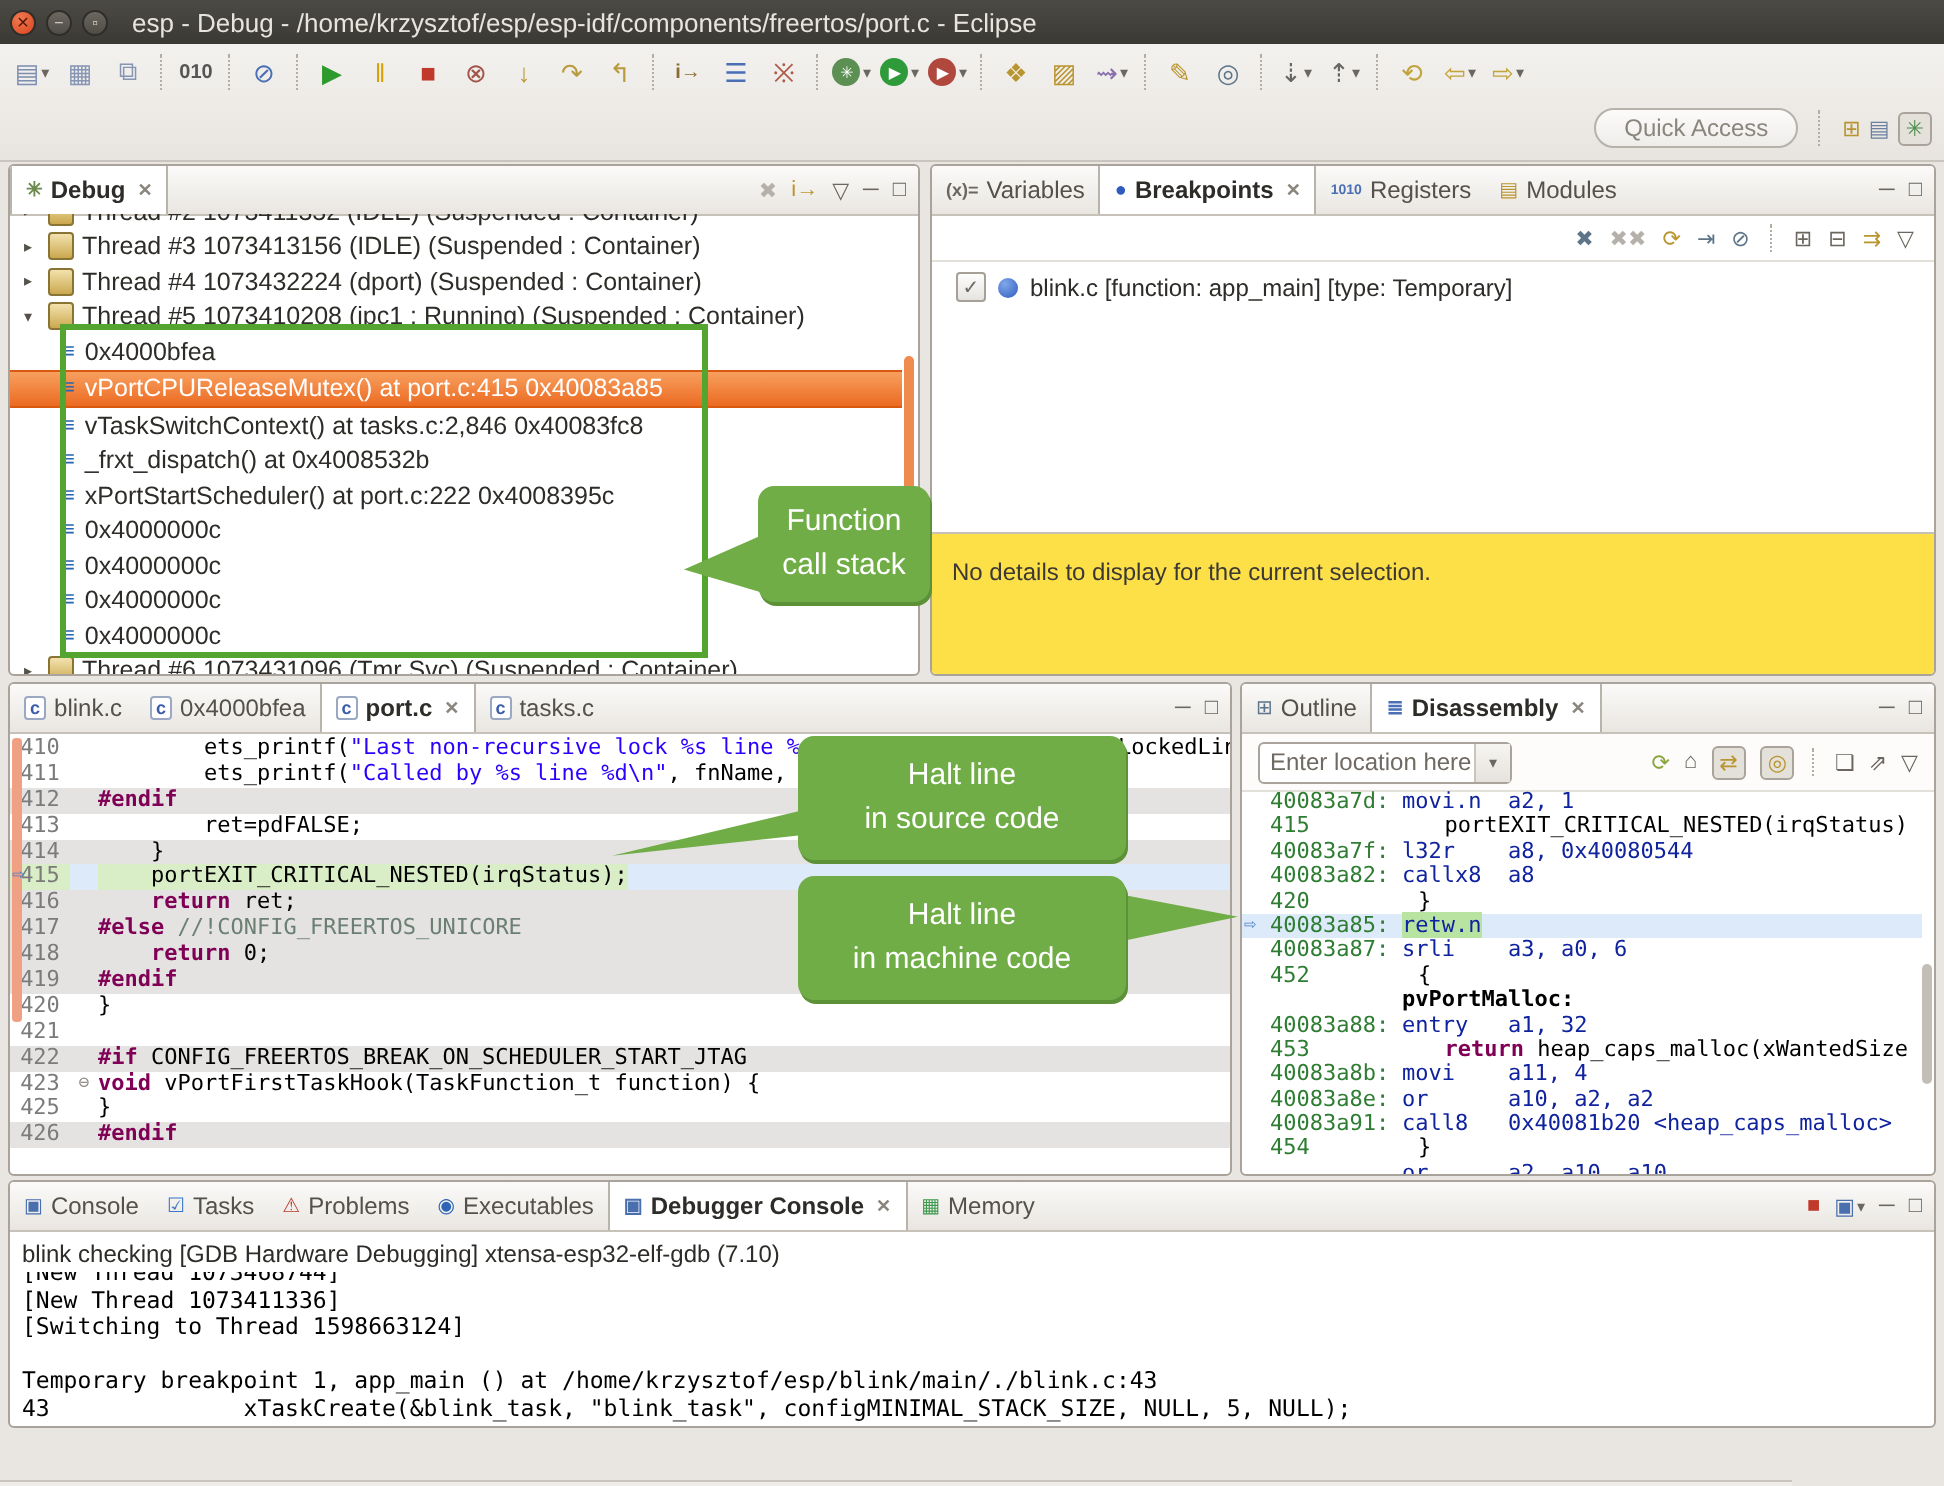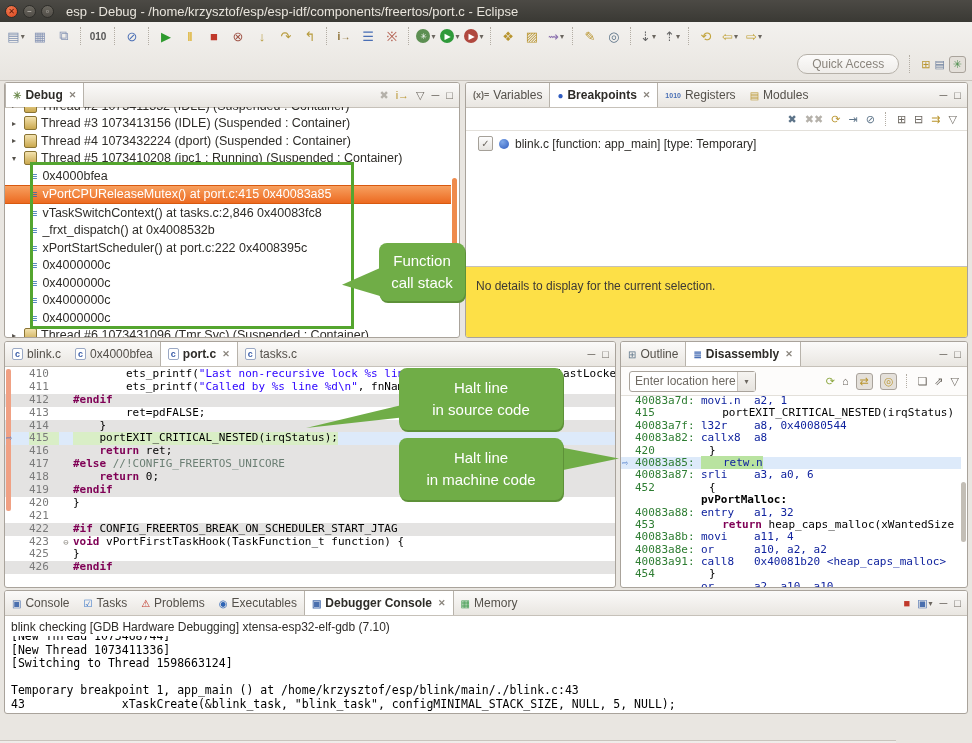--- a/index.html
+++ b/index.html
@@ -67,21 +67,21 @@
   .bpdot{width:10px;height:10px;border-radius:50%;background:radial-gradient(circle at 35% 30%,#7fa8e8,#2f5bbf);
          display:inline-block;}
   .bp-details{position:absolute;left:0;right:0;bottom:0;top:183px;background:#fde047;border-top:1px solid #c5c0b8;
               font-size:12px;color:#3c3935;padding:12px 0 0 10px;}
   
   #code{position:absolute;left:0;top:24px;right:0;bottom:0;font-family:"DejaVu Sans Mono",monospace;font-size:11px;
         padding-top:2px;}
   .cline{height:12.9px;line-height:12.9px;white-space:pre;display:flex;position:relative;}
   .cline.shaded{background:#e4e3e2;}
   .cline.halt{background:#ddeafa;}
-  .lnum{display:inline-block;width:30px;text-align:left;color:#7b7b7b;flex:none;margin-left:24px;}
+  .lnum{display:inline-block;width:30px;text-align:center;color:#7b7b7b;flex:none;}
   .cline.halt .lnum{background:#d9eec6;}
   .foldc{display:inline-block;width:14px;text-align:center;color:#8f8b84;font-size:9px;flex:none;}
   .ctext{flex:none;}
   .ctext.chip{background:#d9eec6;}
   .sg-p{color:#000;}
   .sg-k,.sg-d{color:#7f0055;font-weight:bold;}
   .sg-s{color:#2a00ff;}
   .sg-c{color:#6b7f74;}
   .salmon{position:absolute;left:1px;width:5px;border-radius:2px;background:#f0a184;z-index:5;}
   .iparrow{position:absolute;left:1px;color:#4f7ec9;font-size:10px;top:0;z-index:6;}
@@ -93,21 +93,21 @@
   .combo .cb{width:17px;height:100%;border-left:1px solid #c9c4bd;background:linear-gradient(#f6f4f1,#e6e3de);
              display:flex;align-items:center;justify-content:center;font-size:8px;color:#6b665f;}
   #dis-rows{position:absolute;left:0;top:53px;right:6px;bottom:0;font-family:"DejaVu Sans Mono",monospace;font-size:11px;
             overflow:hidden;}
   .drow{height:12.4px;line-height:12.4px;white-space:pre;display:flex;position:relative;padding-left:14px;}
   .drow.dhalt{background:#ddeafa;}
   .daddr{color:#2e7d32;flex:none;min-width:66px;}
   .dinst{color:#10239e;}
   .dlabel{font-weight:bold;color:#000;}
   .dsrc{color:#000;padding-left:8px;}
-  .dchip{background:#b9e3a0;padding-left:22px;}
+  .dchip{background:#b9e3a0;}
   .iparrow2{position:absolute;left:1px;top:0;color:#4f7ec9;font-size:10px;}
   
   .cons-label{font-size:12px;color:#2e2c28;padding:4px 0 2px 6px;}
   #cons-lines{font-family:"DejaVu Sans Mono",monospace;font-size:11.5px;color:#000;padding-left:6px;overflow:hidden;}
   .consline{height:13.5px;line-height:13.5px;white-space:pre;}
   .consline.clipped{margin-top:-6px;}
   
   .statusbar{position:absolute;left:0;top:740px;width:896px;height:29px;background:linear-gradient(#efedea,#e5e2dd);
              border-top:1px solid #c9c4bd;font-size:12px;color:#55514b;}
   .st{position:absolute;top:7px;}

